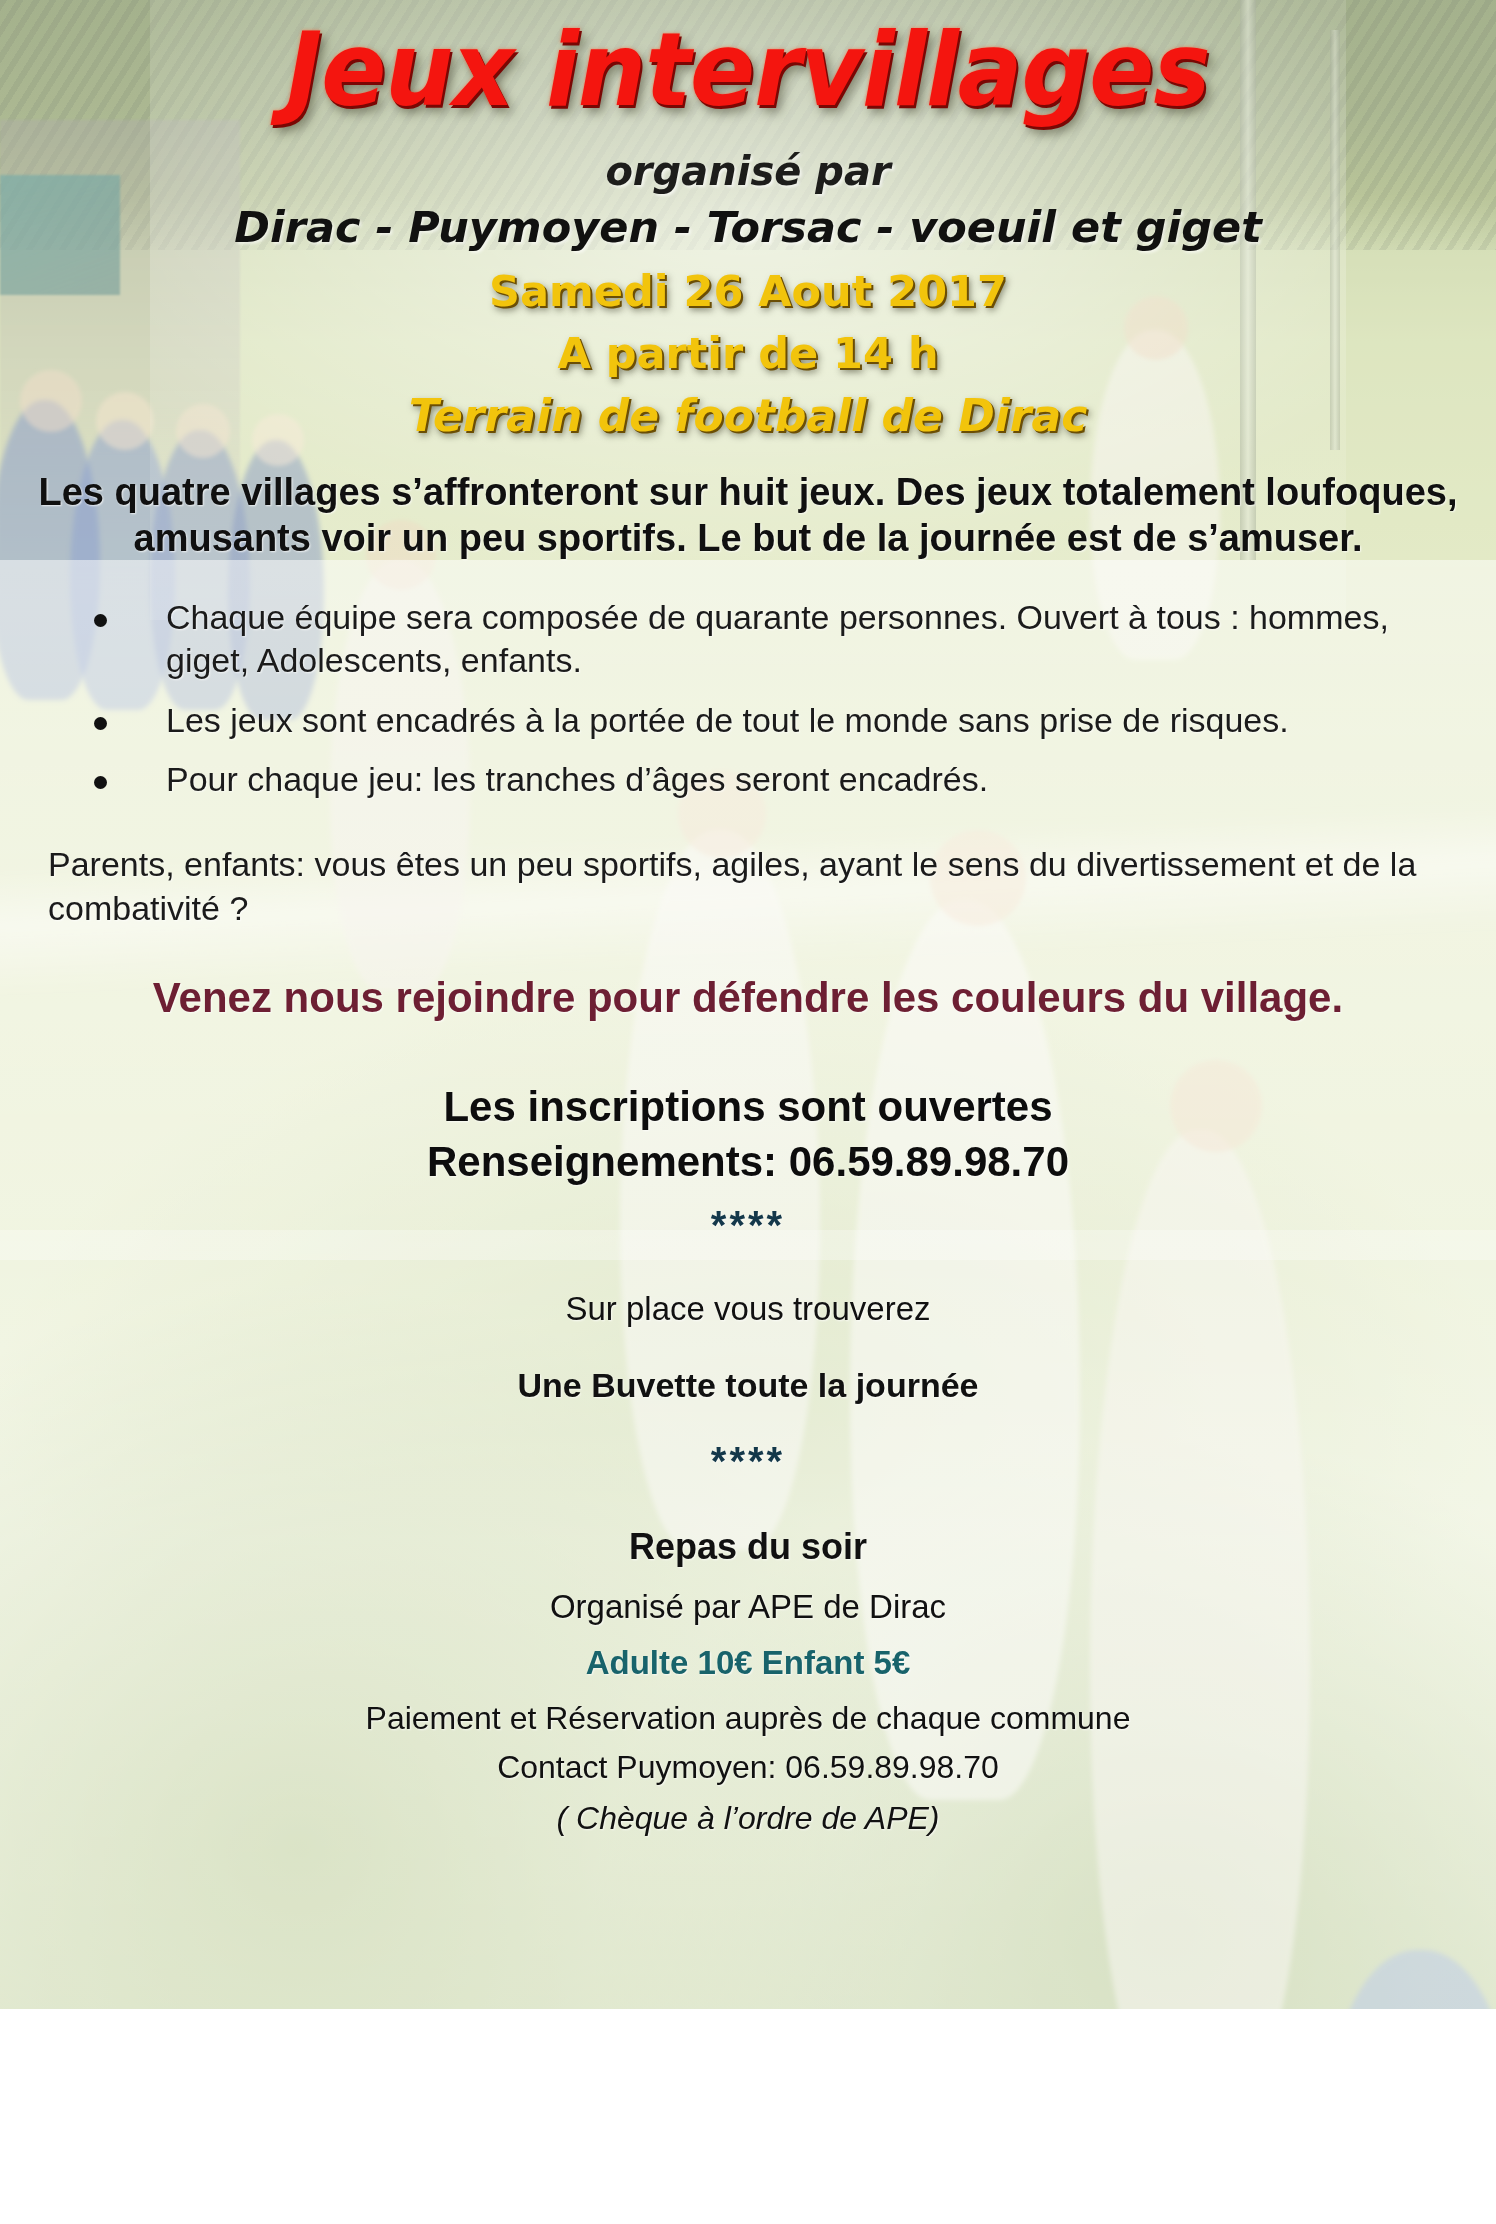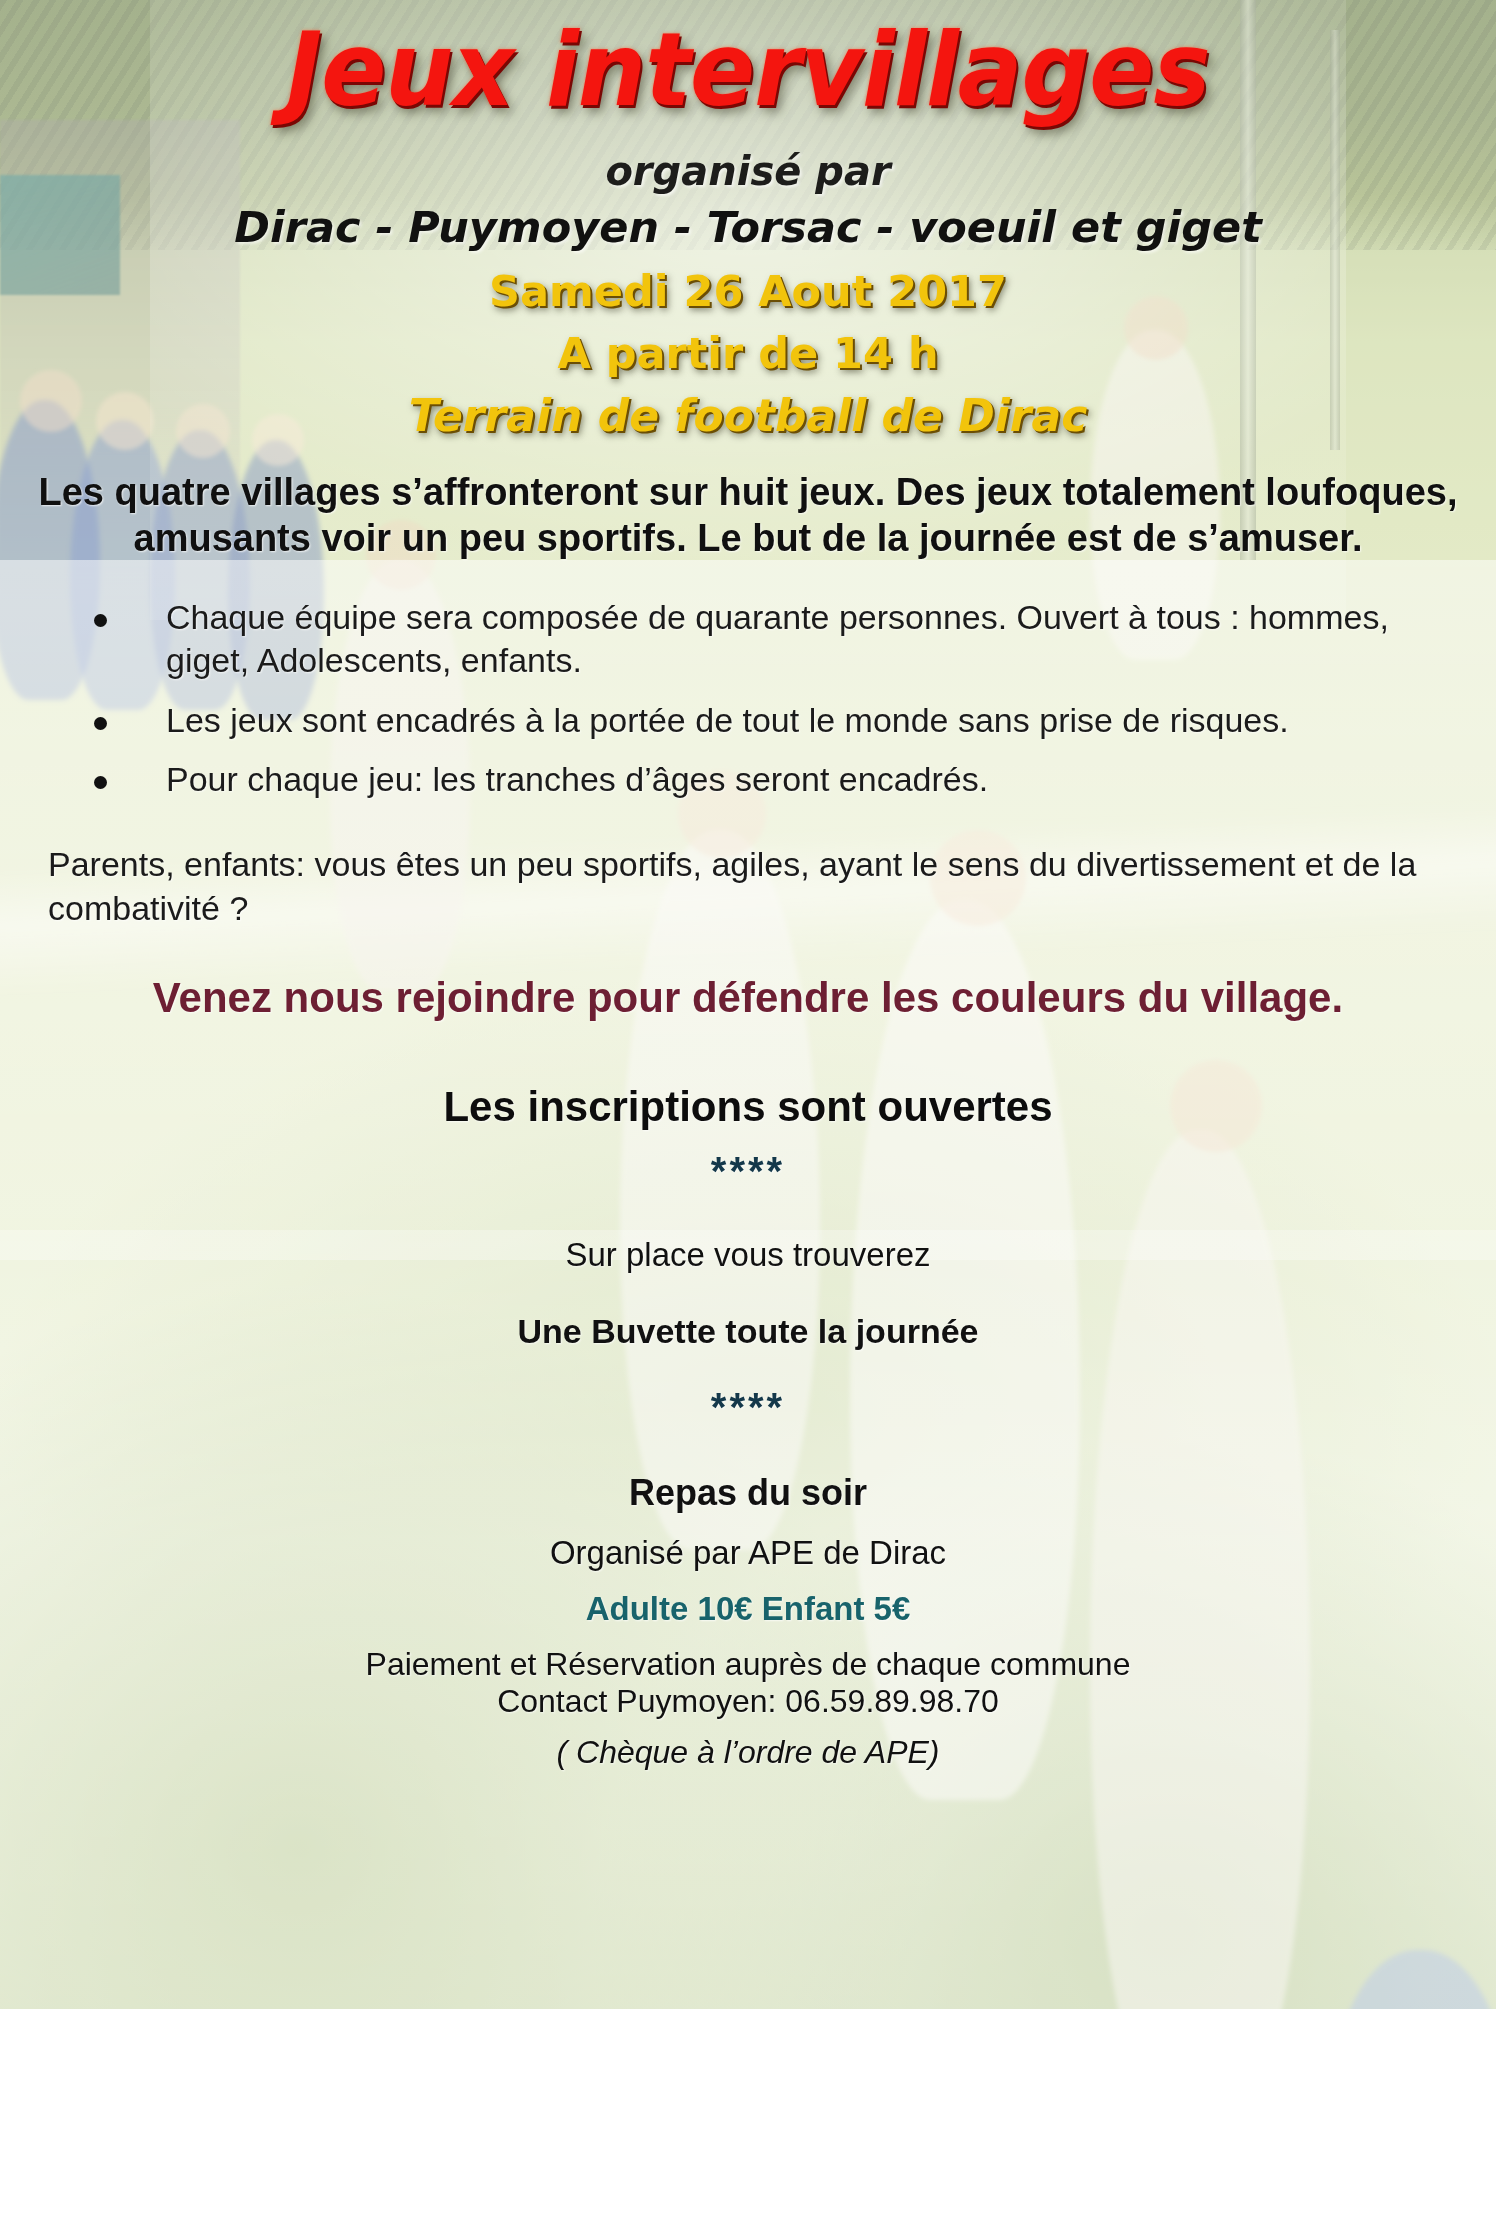--- a/index.html
+++ b/index.html
@@ -278,20 +278,21 @@
     text-shadow: 1px 1px 2px rgba(255,255,255,0.7);
   }
   .payment {
     margin-top: 18px;
     font-family: "Liberation Sans", sans-serif;
     font-size: 32px;
     color: #111;
     text-shadow: 1px 1px 2px rgba(255,255,255,0.7);
   }
   .contact {
+    margin-top: 12px;
     font-family: "Liberation Sans", sans-serif;
     font-size: 32px;
     color: #111;
     text-shadow: 1px 1px 2px rgba(255,255,255,0.7);
   }
   .cheque {
     margin-top: 14px;
     font-family: "Liberation Sans", sans-serif;
     font-style: italic;
     font-size: 32px;
@@ -360,20 +361,21 @@
       <li>Les jeux sont encadrés à la portée de tout le monde sans prise de risques.</li>
       <li>Pour chaque jeu: les tranches d’âges seront encadrés.</li>
     </ul>
 
     <div class="question">Parents, enfants: vous êtes un peu sportifs, agiles, ayant le sens du divertissement et de la combativité ?</div>
 
     <div class="join">Venez nous rejoindre pour défendre les couleurs du village.</div>
 
     <div class="registration">
       <div>Les inscriptions sont ouvertes</div>
+      <div>Renseignements: 06.59.89.98.70</div>
     </div>
 
     <div class="stars">****</div>
 
     <div class="onsite">Sur place vous trouverez</div>
     <div class="buvette">Une Buvette toute la journée</div>
 
     <div class="stars second">****</div>
 
     <div class="meal-title">Repas du soir</div>

